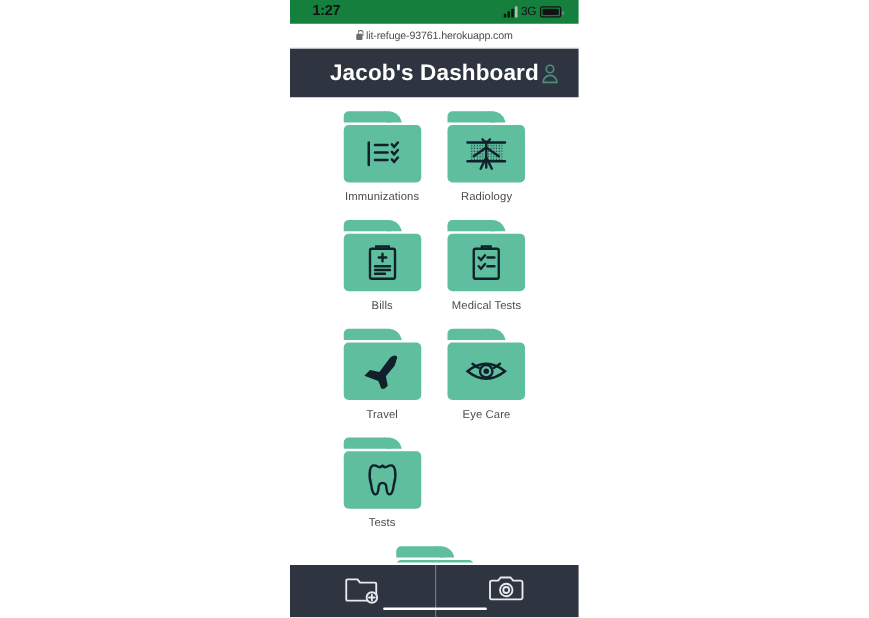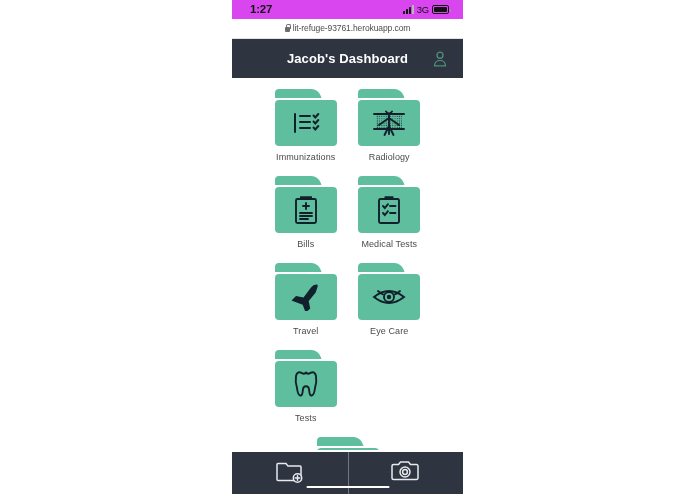--- a/index.html
+++ b/index.html
@@ -19,21 +19,21 @@
     position: absolute;
     left: 232px; top: 0;
     width: 231px; height: 494px;
     background: #ffffff;
     overflow: hidden;
   }
   
   .statusbar {
     position: relative;
     height: 19px;
-    background: #d946ef;
+    background: #15803d;
   }
   .status-time {
     position: absolute; left: 18px; top: 3px;
     font-size: 11.5px; font-weight: bold; color: #121212;
     letter-spacing: -0.2px;
   }
   .status-right {
     position: absolute; right: 14px; top: 4px;
     display: flex; align-items: center; gap: 3px;
   }
@@ -78,21 +78,21 @@
     border-bottom: 1px solid #e2e2e2;
   }
   
   .app-header {
     position: relative;
     height: 39px;
     background: #2e3440;
     display:flex; align-items:center; justify-content:center;
   }
   .app-title {
-    font-size: 13px; font-weight: bold; color:#ffffff;
+    font-size: 18px; font-weight: bold; color:#ffffff;
     letter-spacing: .1px;
   }
   .avatar-btn {
     position:absolute; right: 12px; top: 50%;
     transform: translateY(-50%);
     width: 22px; height: 22px;
     display:flex; align-items:center; justify-content:center;
   }
   
   .grid-scroll {

